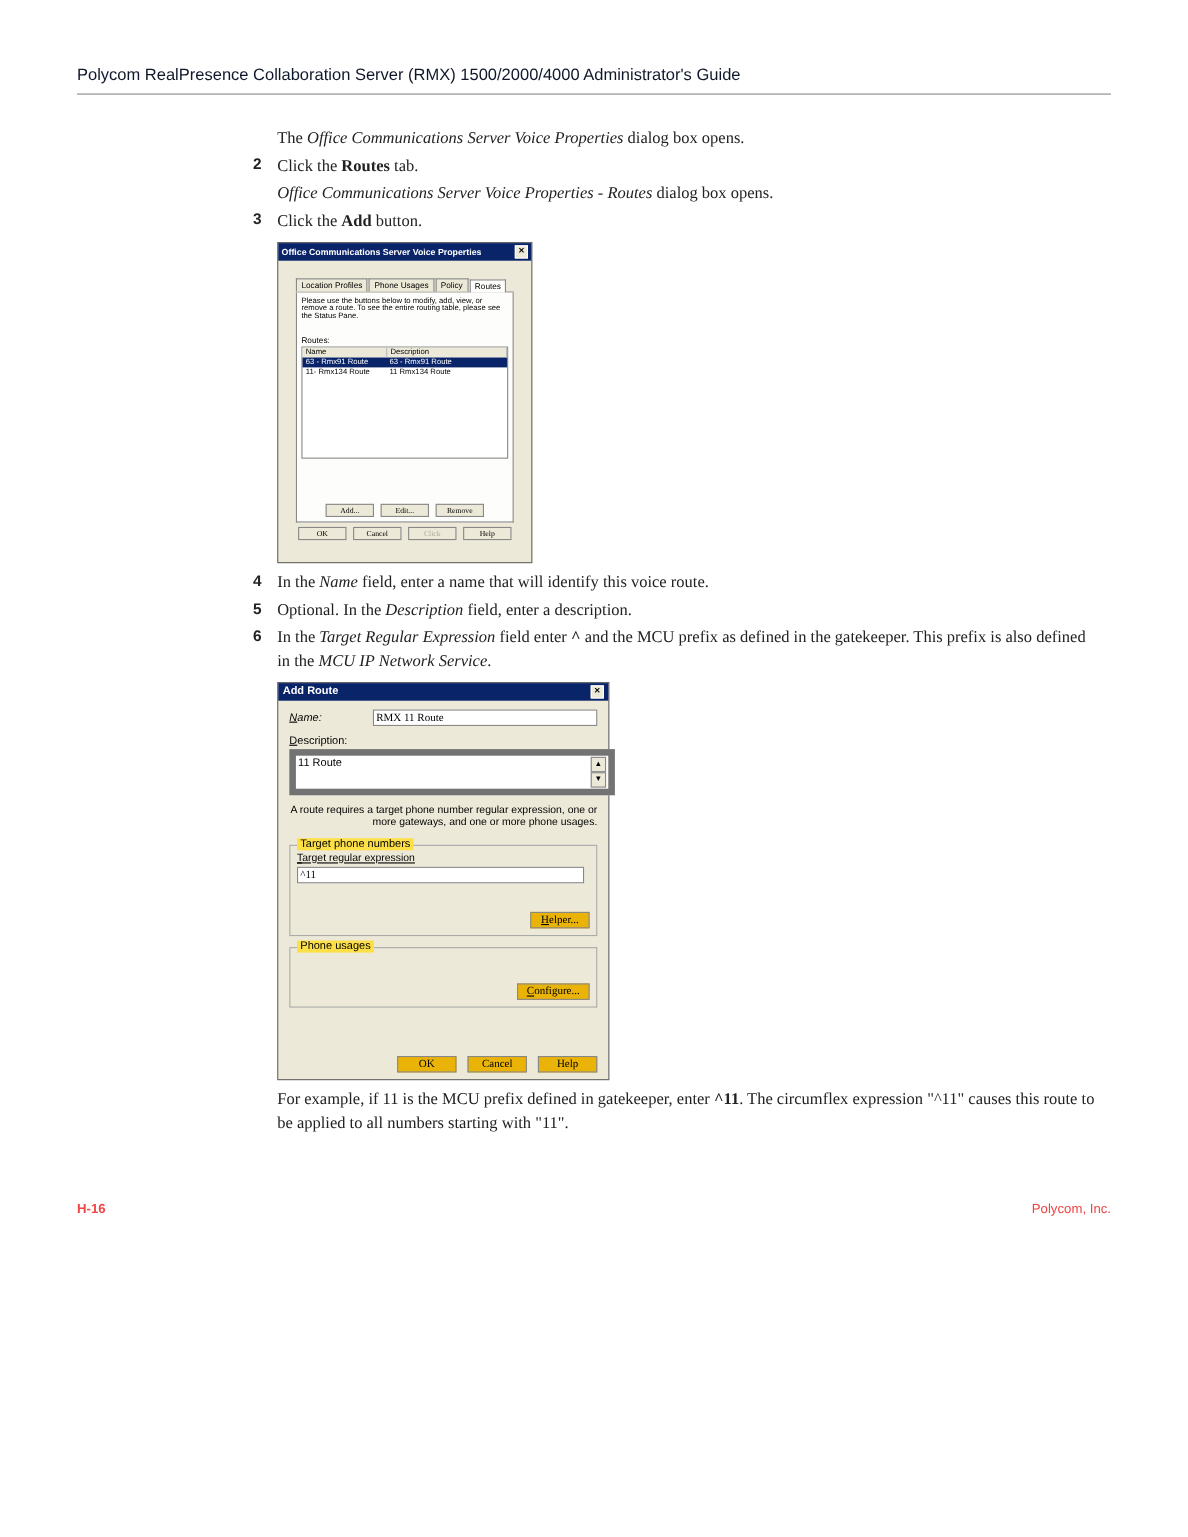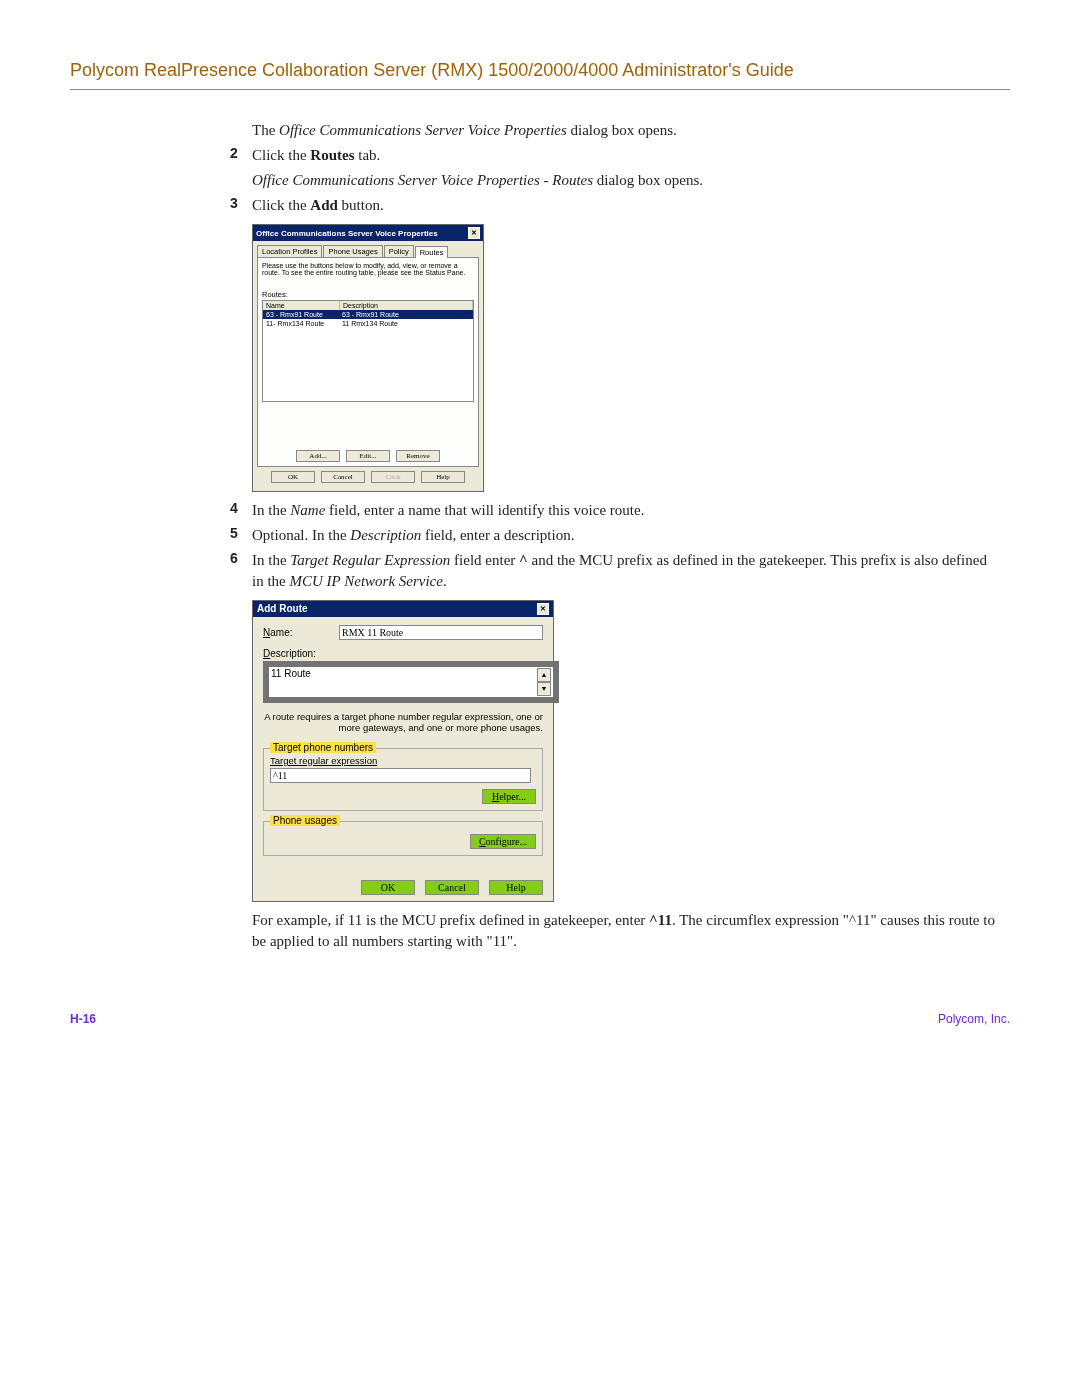--- a/index.html
+++ b/index.html
@@ -8,22 +8,22 @@
     font-family: Georgia, 'Times New Roman', serif;
     font-size: 15px;
     color: #222;
     background: #fff;
     width: 1080px;
   }
   .page {
     padding: 60px 70px 40px 70px;
   }
   .header-line {
-    font-size: 18px;
-    color: #a16207;
+    font-size: 15px;
+    color: #0f172a;
     font-family: Arial, sans-serif;
   }
   hr.hd {
     border: none;
     border-top: 1px solid #888;
     margin: 8px 0 30px 0;
   }
   .content {
     margin-left: 160px;
     margin-right: 10px;
@@ -68,21 +68,21 @@
   }
   .d1-close {
     width: 10px; height: 10px;
     background: #ece9d8;
     color: #000;
     text-align: center;
     line-height: 10px;
     border: 1px solid #fff;
     font-size: 7px;
   }
-  .d1-body { padding: 4px; border-radius: 32px; }
+  .d1-body { padding: 16px; border-radius: 32px; }
   .d1-tabs {
     display: flex;
     border-bottom: 1px solid #888;
     font-size: 7.5px;
   }
   .d1-tab {
     padding: 1px 4px;
     border: 1px solid #888;
     border-bottom: none;
     margin-right: 1px;
@@ -139,21 +139,21 @@
     background: #0a246a;
     color: #fff;
     padding: 2px 4px;
     display: flex;
     justify-content: space-between;
     font-weight: bold;
     font-size: 10px;
   }
   .d2-body { padding: 8px 10px; }
   .d2-row { display:flex; align-items:center; margin-bottom:8px; gap:8px;}
-  .d2-row label { width:68px; }
+  .d2-row label { width:68px;font-style:italic; }
   .d2-row input[type=text] {
     flex:1; font-size:10px; padding:1px 2px;
     border:1px solid #888; background:#fff; font-family:Tahoma;
   }
   .d2-desc {
     width:100%; height:28px; background:#fff;
     border:6px solid #737373; padding:1px 2px; font-size:10px;
     position:relative; display:flex;
   }
   .d2-desc span { flex:1; }
@@ -171,36 +171,36 @@
     background:#fde047; padding:0 3px; font-size:10px;
   }
   .d2-fs input[type=text]{
     width:96%; font-size:10px; padding:1px 2px;
     border:1px solid #888; background:#fff; font-family:Tahoma; margin-top:2px;
   }
   .d2-fs .sublab { font-size:9.5px; text-decoration:underline; }
   .d2-fs .btnrow { text-align:right; margin-top:6px; }
   .d2-fs button, .d2-foot button {
     font-size:10px; padding:1px 8px; min-width:54px;
-    background:#84cc16; border:1px solid #888; font-family:Tahoma;
+    background:#eab308; border:1px solid #888; font-family:Tahoma;margin-top:20px;
   }
   .d2-list {
     background:#fff; border:1px solid #888; height:42px;
     font-size:9.5px; padding:1px 2px; margin-top:2px;
   }
   .d2-list-hd {
     background:#ece9d8; border-bottom:1px solid #bbb;
     margin:-1px -2px 1px -2px; padding:1px 3px;
   }
   .d2-foot { display:flex; justify-content:flex-end; gap:10px; padding:6px 10px; }
 
   .footer {
     display:flex; justify-content:space-between;
     font-family: Arial, sans-serif; font-size:12px;
-    margin-top:60px; color:#6d28d9;
+    margin-top:60px; color:#ef4444;
   }
   .footer .l { font-weight:bold; }
 </style>
 </head>
 <body>
 
 <div class="page">
   <div class="header-line">Polycom RealPresence Collaboration Server (RMX) 1500/2000/4000 Administrator's Guide</div>
   <hr class="hd">
 

